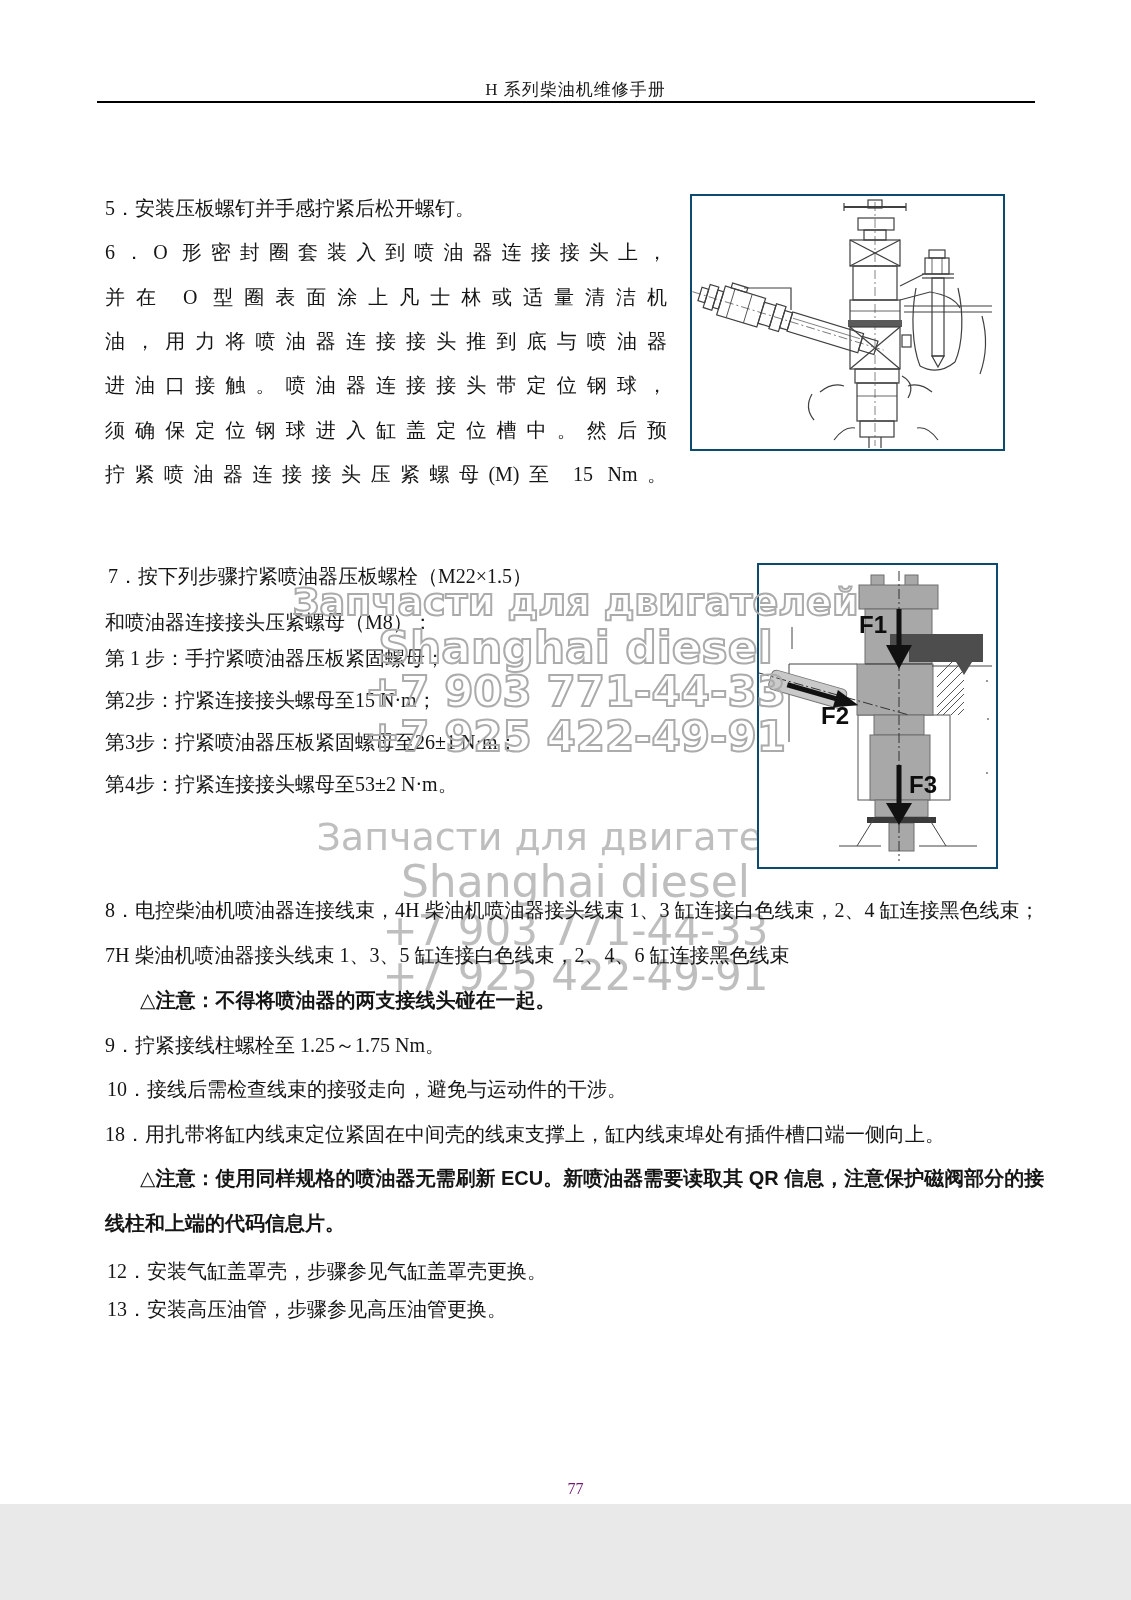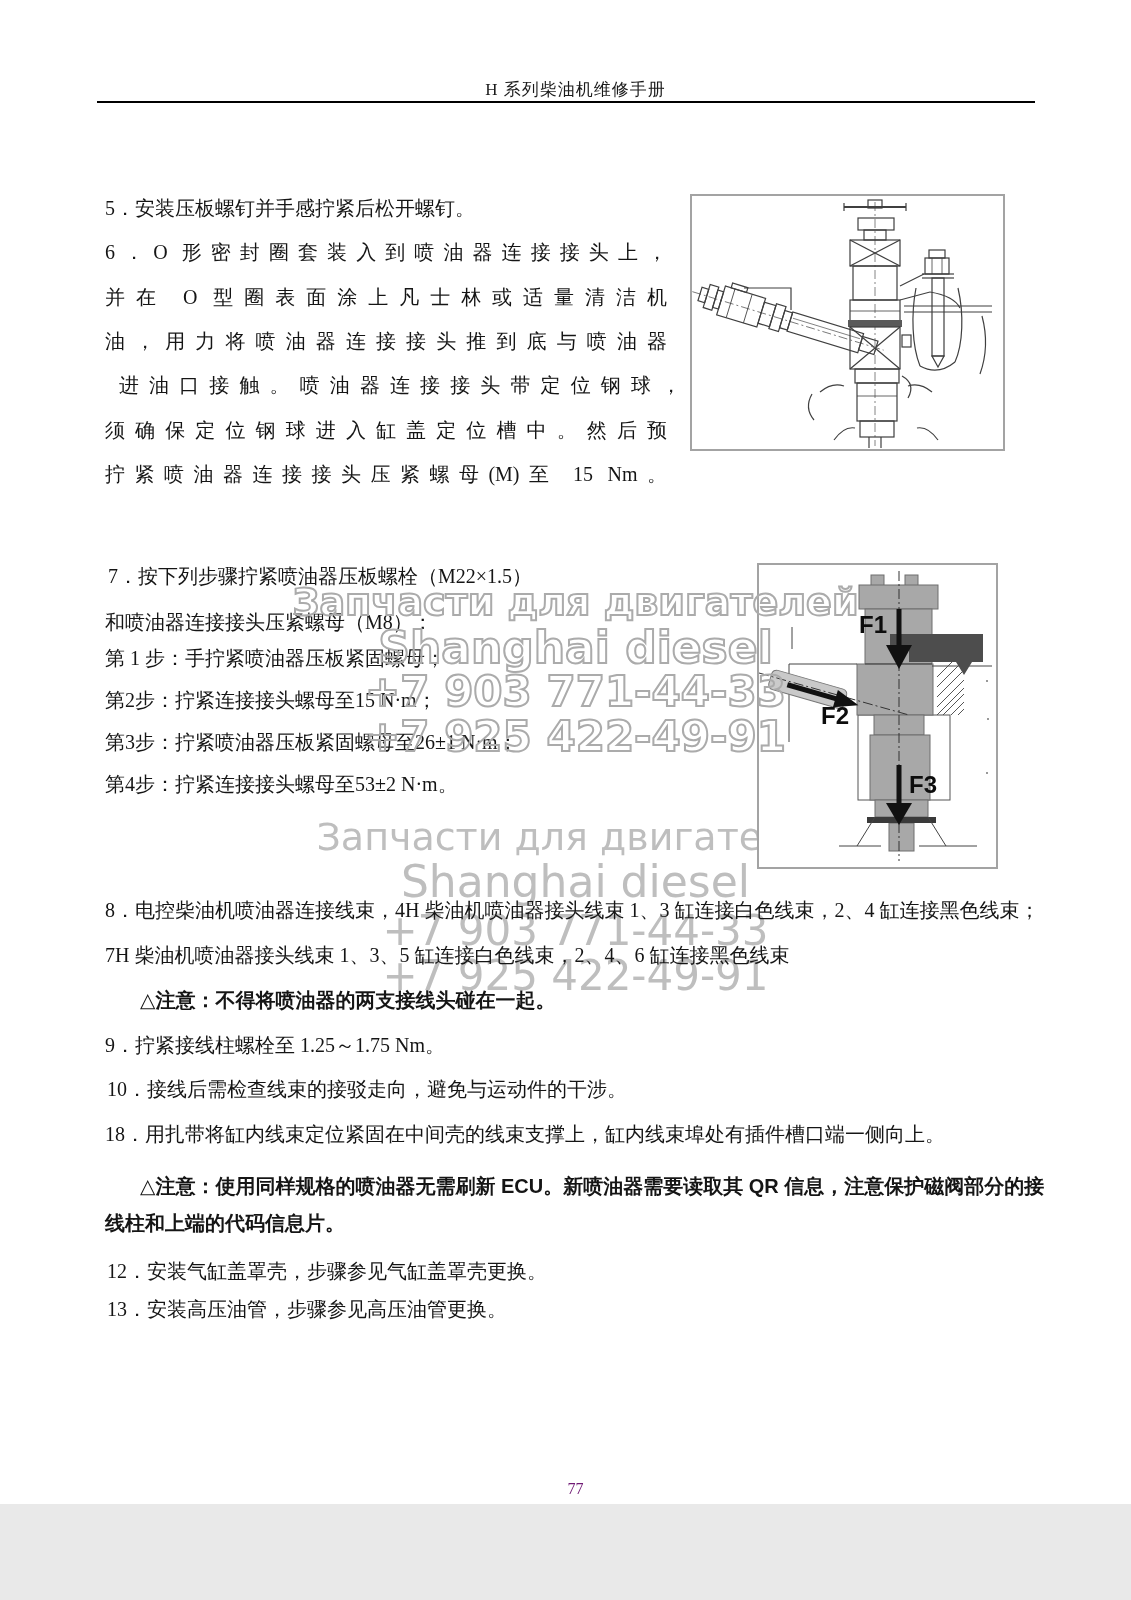--- a/index.html
+++ b/index.html
@@ -14,21 +14,21 @@
   }
   .hrule { position:absolute; top:101px; left:97px; width:938px; height:2px; background:#000; }
   .ln { position:absolute; font-size:20px; white-space:nowrap; line-height:1.25; color:#151515; z-index:2; }
   .jw { width:562px; white-space:normal; text-align:justify; text-align-last:justify; }
   .bold-notice { font-family:"Liberation Sans","DejaVu Sans",sans-serif; font-weight:700; }
   .wm { position:absolute; left:0; width:100%; text-align:center;
         font-family:"DejaVu Sans","Liberation Sans",sans-serif; font-weight:700;
         white-space:nowrap; line-height:1; pointer-events:none; }
   .wm-outline { color:rgba(255,255,255,0.05); -webkit-text-stroke:2px #ababab; z-index:3; }
   .wm-solid   { color:#b3b3b3; opacity:0.85; z-index:1; }
-  .figbox { position:absolute; background:#fff; border:2px solid #a3a3a3; z-index:2; }
+  .figbox { position:absolute; background:#fff; border:2px solid #0c4a6e; z-index:2; }
   .pgnum { position:absolute; top:1480px; left:0; width:100%; text-align:center; font-size:16px; color:#701a75; }
   svg text.flabel { font-family:"Liberation Sans","DejaVu Sans",sans-serif; font-weight:700; fill:#0d0d0d; }
 </style>
 </head>
 <body>
 
 <div class="page">
 
   <div class="hdr">H 系列柴油机维修手册</div>
   <div class="hrule"></div>
@@ -40,21 +40,21 @@
 
   <div class="wm wm-solid" style="top:818px; font-size:38px; font-weight:400;">Запчасти для двигателей</div>
   <div class="wm wm-solid" style="top:860px; font-size:44px; font-weight:400;">Shanghai diesel</div>
   <div class="wm wm-solid" style="top:910px; font-size:42px; font-weight:400;">+7 903 771-44-33</div>
   <div class="wm wm-solid" style="top:955px; font-size:42px; font-weight:400;">+7 925 422-49-91</div>
 
   <div class="ln" style="top:196px; left:105px;">5．安装压板螺钉并手感拧紧后松开螺钉。</div>
   <div class="ln jw" style="top:240px; left:105px;">6．O 形密封圈套装入到喷油器连接接头上，</div>
   <div class="ln jw" style="top:285px; left:105px;">并在 O 型圈表面涂上凡士林或适量清洁机</div>
   <div class="ln jw" style="top:329px; left:105px;">油，用力将喷油器连接接头推到底与喷油器</div>
-  <div class="ln jw" style="top:373px; left:119px;">进油口接触。喷油器连接接头带定位钢球，</div>
+  <div class="ln jw" style="top:373px; left:105px;">进油口接触。喷油器连接接头带定位钢球，</div>
   <div class="ln jw" style="top:418px; left:105px;">须确保定位钢球进入缸盖定位槽中。然后预</div>
   <div class="ln jw" style="top:462px; left:105px;">拧紧喷油器连接接头压紧螺母(M)至 15 Nm。</div>
 
   <div class="figbox" style="left:690px; top:194px; width:311px; height:253px;">
     <svg width="311" height="253" viewBox="0 0 311 253">
       <g stroke="#3f3f3f" stroke-width="1.2" fill="none">
 
         <line x1="183" y1="6" x2="183" y2="250" stroke-dasharray="9 3 2 3" stroke-width="0.8" stroke="#666"></line>
 
         <line x1="152" y1="11" x2="214" y2="11" stroke-width="2"></line>
@@ -210,20 +210,20 @@
       <text class="flabel" x="150" y="228" font-size="24">F3</text>
     </svg>
   </div>
 
   <div class="ln" style="top:898px; left:105px;">8．电控柴油机喷油器连接线束，4H 柴油机喷油器接头线束 1、3 缸连接白色线束，2、4 缸连接黑色线束；</div>
   <div class="ln" style="top:943px; left:105px;">7H 柴油机喷油器接头线束 1、3、5 缸连接白色线束，2、4、6 缸连接黑色线束</div>
   <div class="ln bold-notice" style="top:988px; left:140px;">△注意：不得将喷油器的两支接线头碰在一起。</div>
   <div class="ln" style="top:1033px; left:105px;font-family:Liberation Serif, serif;">9．拧紧接线柱螺栓至 1.25～1.75 Nm。</div>
   <div class="ln" style="top:1077px; left:107px;text-align:center;">10．接线后需检查线束的接驳走向，避免与运动件的干涉。</div>
   <div class="ln" style="top:1122px; left:105px;">18．用扎带将缸内线束定位紧固在中间壳的线束支撑上，缸内线束埠处有插件槽口端一侧向上。</div>
-  <div class="ln bold-notice" style="top:1166px; left:140px;margin-top:8px;">△注意：使用同样规格的喷油器无需刷新 ECU。新喷油器需要读取其 QR 信息，注意保护磁阀部分的接</div>
+  <div class="ln bold-notice" style="top:1166px; left:140px;">△注意：使用同样规格的喷油器无需刷新 ECU。新喷油器需要读取其 QR 信息，注意保护磁阀部分的接</div>
   <div class="ln bold-notice" style="top:1211px; left:105px;">线柱和上端的代码信息片。</div>
   <div class="ln" style="top:1259px; left:107px;">12．安装气缸盖罩壳，步骤参见气缸盖罩壳更换。</div>
   <div class="ln" style="top:1297px; left:107px;">13．安装高压油管，步骤参见高压油管更换。</div>
 
   <div class="pgnum">77</div>
 
 </div>
 
 </body></html>

